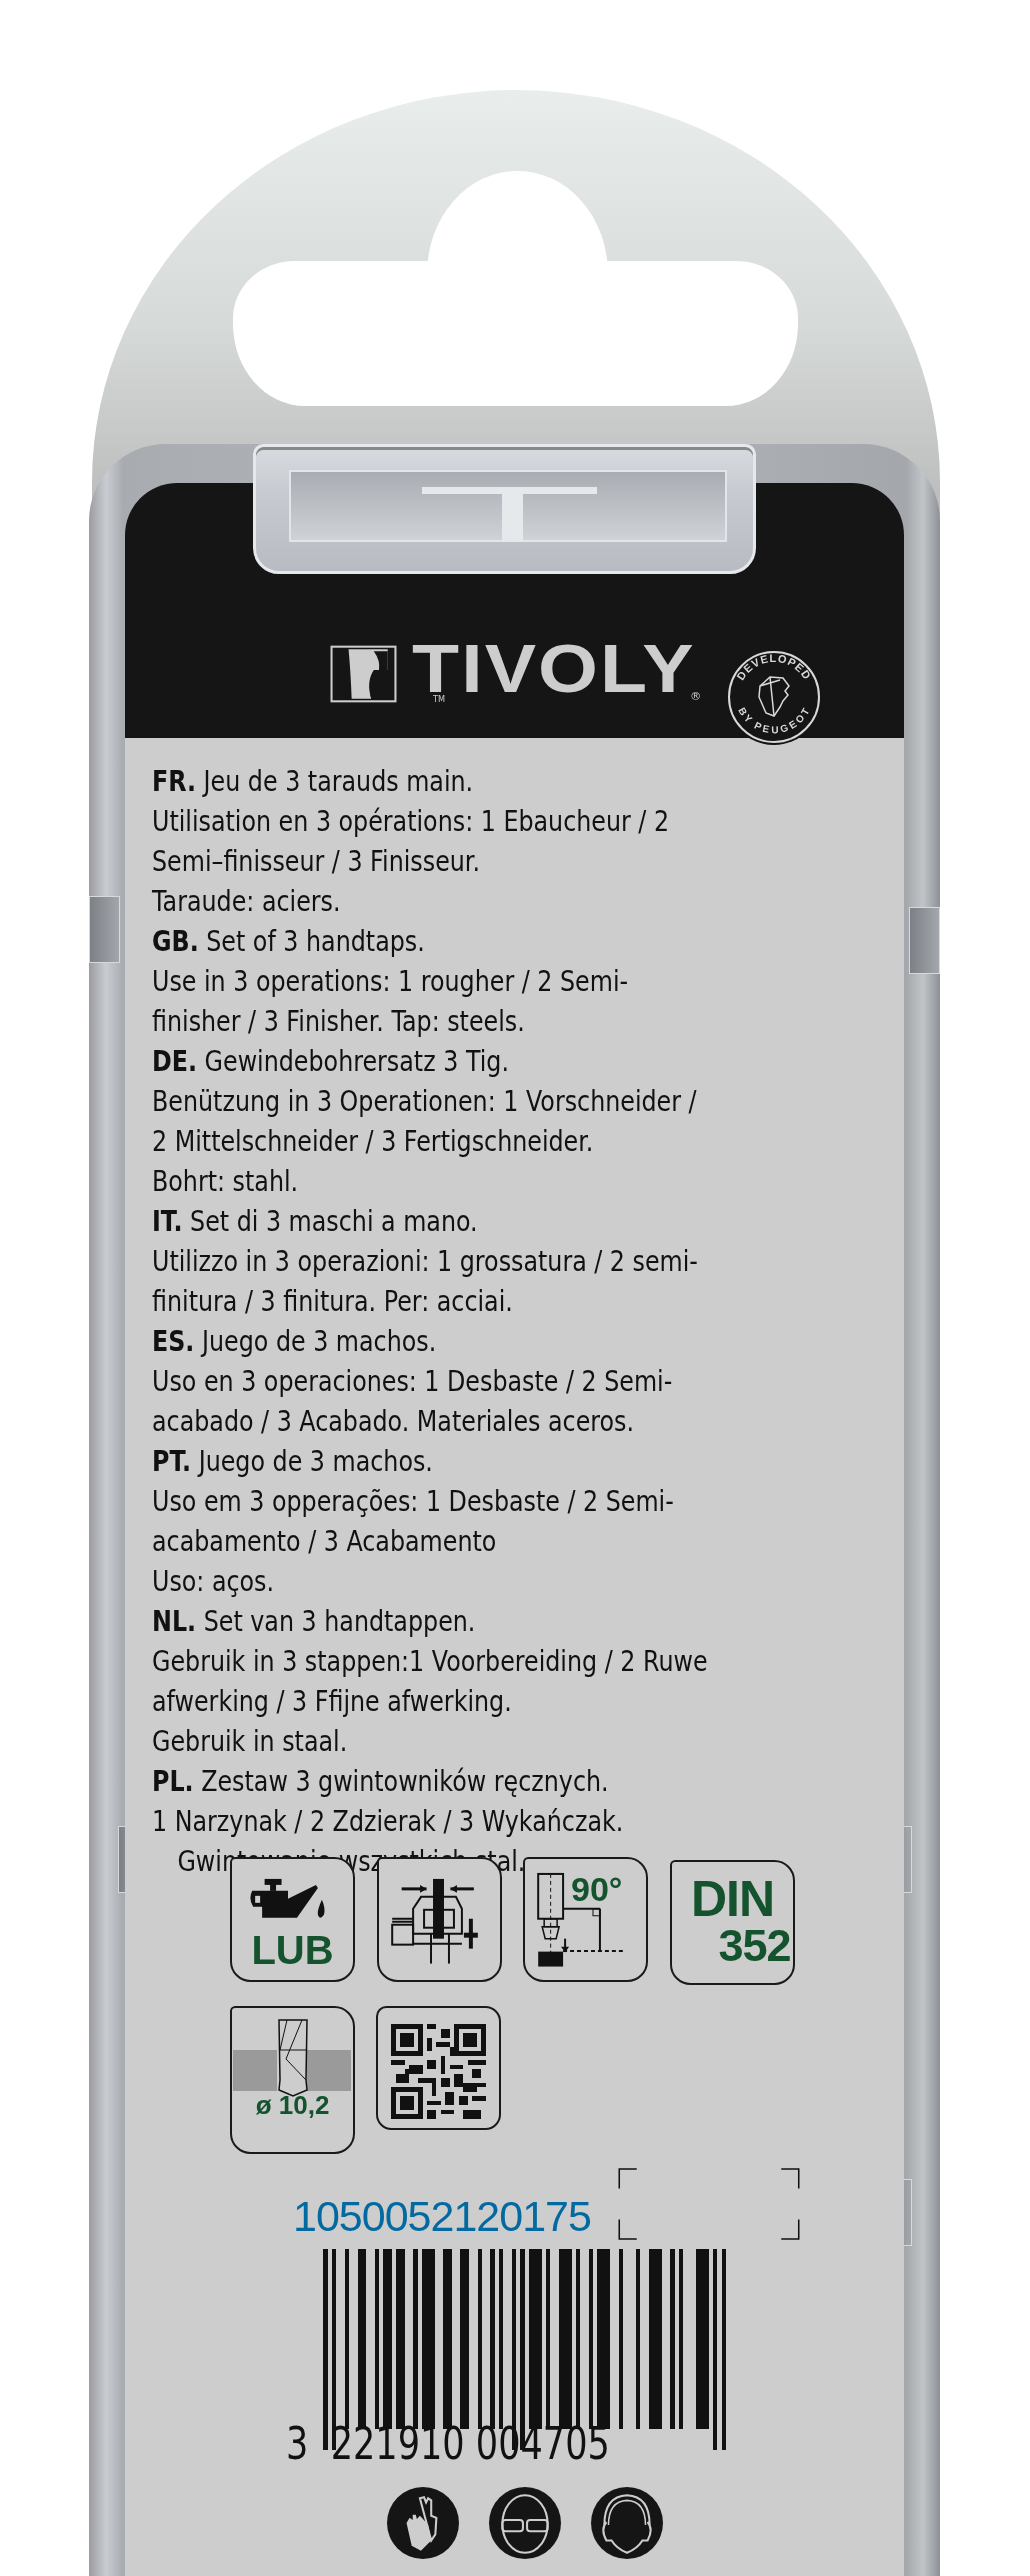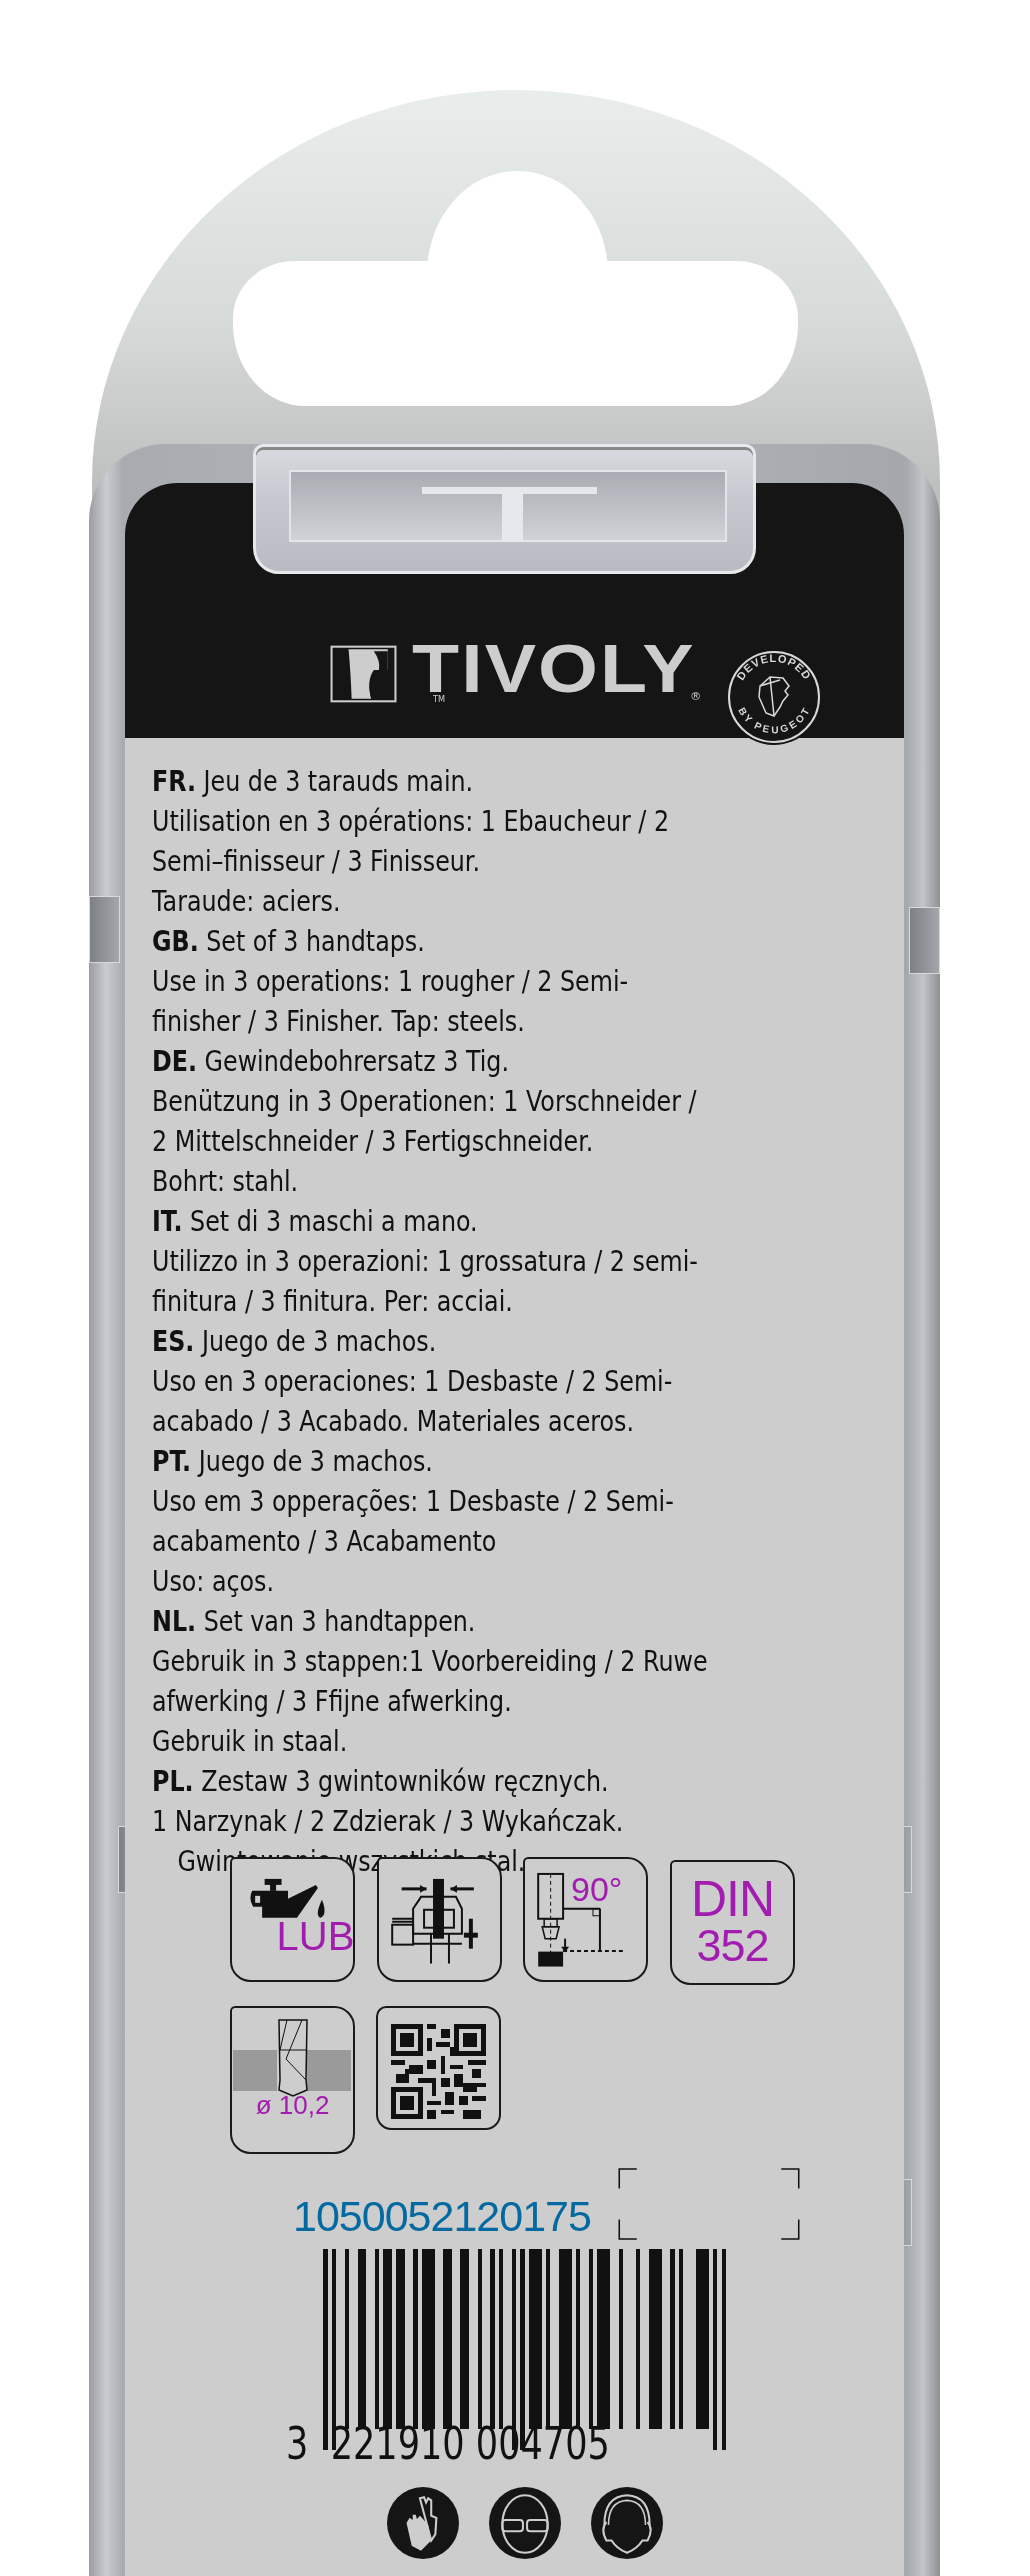--- a/index.html
+++ b/index.html
@@ -26,21 +26,21 @@
   #logo-reg { left:690px; top:690px; font-size:11.3px; color:#cdcdcd; }
   #badge { left:724px; top:647px; width:100px; height:100px; }
   
   #desc { left:152px; top:761px; width:742px; font-family:"DejaVu Sans", sans-serif; font-size:29px; line-height:40px; color:#111; transform:scaleX(0.82); transform-origin:left top; white-space:nowrap; }
   #desc .line { display:block; height:40px; }
   #desc .lang { font-weight:bold; }
   #desc .indent { padding-left:31px; }
   
   .icon-box { position:absolute; width:125px; height:125px; border:2.6px solid #1a1a1a; border-radius:5.2px 20.6px 20.6px 20.6px; box-sizing:border-box; background:#cdcdcd; }
   .icon-box svg { position:absolute; left:0; top:0; width:100%; height:100%; }
-  .icon-text { position:absolute; font-family:"Liberation Sans", sans-serif; font-weight:normal; color:#a21caf; text-align:center; width:100%; }
+  .icon-text { position:absolute; font-family:"Liberation Sans", sans-serif; font-weight:bold; color:#14532d; text-align:center; width:100%; }
   
   #ref-number { left:293px; top:2192px; font-family:"Liberation Sans", sans-serif; font-size:43px; color:#0369a1; letter-spacing:-1px; }
   #bracket { left:618px; top:2168px; width:182px; height:72px; }
   #barcode { left:319px; top:2249px; width:407px; height:201px; }
   #ean-digits { left:286px; top:2421px; width:443px; height:46px; font-family:"DejaVu Sans", sans-serif; font-size:45px; color:#111; transform:scaleX(0.78); transform-origin:left top; white-space:pre; line-height:46px; }
   .ppe { position:absolute; width:72px; height:72px; border-radius:50%; background:#151515; top:2487px; }
   .ppe svg { width:72px; height:72px; }
   .clip { position:absolute; width:31px; height:67px; background:linear-gradient(90deg,#7d8086,#a3a6ab); border:1.5px solid #d7d9dc; box-sizing:border-box; }
 </style>
 </head>
@@ -130,21 +130,21 @@
 </div>
 
 <div class="icon-box" style="left:230px; top:1857px;">
   <svg viewBox="0 0 242 243">
     <rect x="65" y="40" width="34" height="12" fill="#111"></rect>
     <rect x="76" y="50" width="12" height="14" fill="#111"></rect>
     <path d="M40 64 L112 64 L112 80 L168 52 L172 58 L130 118 L60 118 L60 96 L42 96 Q32 80 40 64 Z" fill="#111"></path>
     <rect x="46" y="74" width="10" height="14" fill="#cdcdcd"></rect>
     <path d="M180 82 Q170 104 172 112 Q176 124 184 112 Q188 100 180 82 Z" fill="#111"></path>
   </svg>
-  <div class="icon-text" style="top:57px; font-size:40px; line-height:41px;padding-left:23px;">LUB</div>
+  <div class="icon-text" style="top:71px; font-size:40px; line-height:41px;">LUB</div>
 </div>
 
 <div class="icon-box" style="left:377px; top:1857px;">
   <svg viewBox="0 0 242 243">
     <rect x="108" y="40" width="22" height="120" fill="#111"></rect>
     <line x1="45" y1="60" x2="95" y2="60" stroke="#111" stroke-width="6"></line>
     <path d="M95 60 L82 52 L82 68 Z" fill="#111"></path>
     <line x1="143" y1="60" x2="190" y2="60" stroke="#111" stroke-width="6"></line>
     <path d="M143 60 L156 52 L156 68 Z" fill="#111"></path>
     <path d="M68 100 L84 76 L154 76 L166 100 L166 150 L68 150 Z" fill="none" stroke="#111" stroke-width="4"></path>
@@ -172,21 +172,21 @@
     <line x1="76" y1="185" x2="200" y2="185" stroke="#111" stroke-width="4" stroke-dasharray="8 6"></line>
     <line x1="80" y1="160" x2="80" y2="182" stroke="#111" stroke-width="4"></line>
     <path d="M72 176 L80 188 L88 176 Z" fill="#111"></path>
     <rect x="26" y="186" width="50" height="30" fill="#111"></rect>
   </svg>
   <div class="icon-text" style="left:46px; top:12.4px; width:72px; text-align:left; font-size:34px; line-height:36px;">90°</div>
 </div>
 
 <div class="icon-box" style="left:670px; top:1860px;">
   <div class="icon-text" style="top:14.4px; font-size:50px; line-height:47px; letter-spacing:-1px;">DIN</div>
-  <div class="icon-text" style="top:61px; font-size:45px; line-height:45px; letter-spacing:-1px;">352</div>
+  <div class="icon-text" style="top:61px; font-size:45px; line-height:45px; letter-spacing:-1px;padding-left:22px;">352</div>
 </div>
 
 <div class="icon-box" style="left:230px; top:2006px; height:148px;">
   <svg viewBox="0 0 242 240">
     <rect x="2" y="60" width="88" height="82" fill="#9a9a9a"></rect>
     <rect x="150" y="60" width="88" height="82" fill="#9a9a9a"></rect>
     <path d="M94 0 L150 0 L148 120 L150 140 L122 152 L94 140 L96 120 Z" fill="#cdcdcd" stroke="#111" stroke-width="3"></path>
     <path d="M110 0 L96 60 L150 60" fill="none" stroke="#111" stroke-width="2"></path>
     <path d="M140 0 L108 78 L148 120" fill="none" stroke="#111" stroke-width="2"></path>
   </svg>

